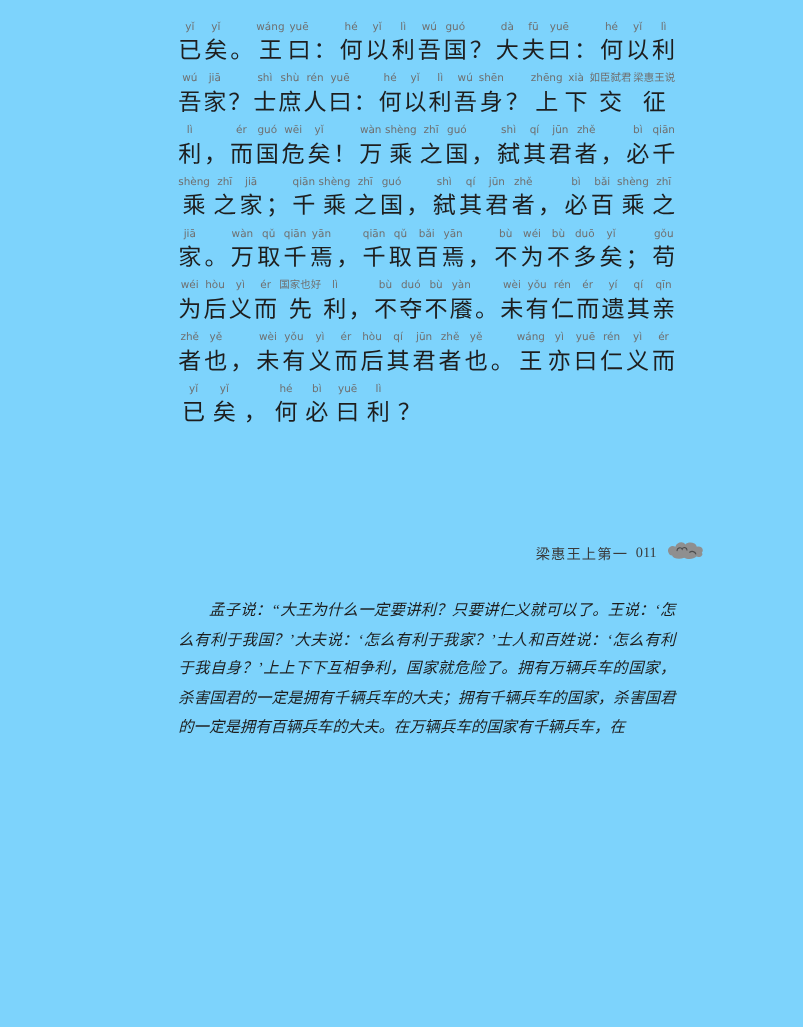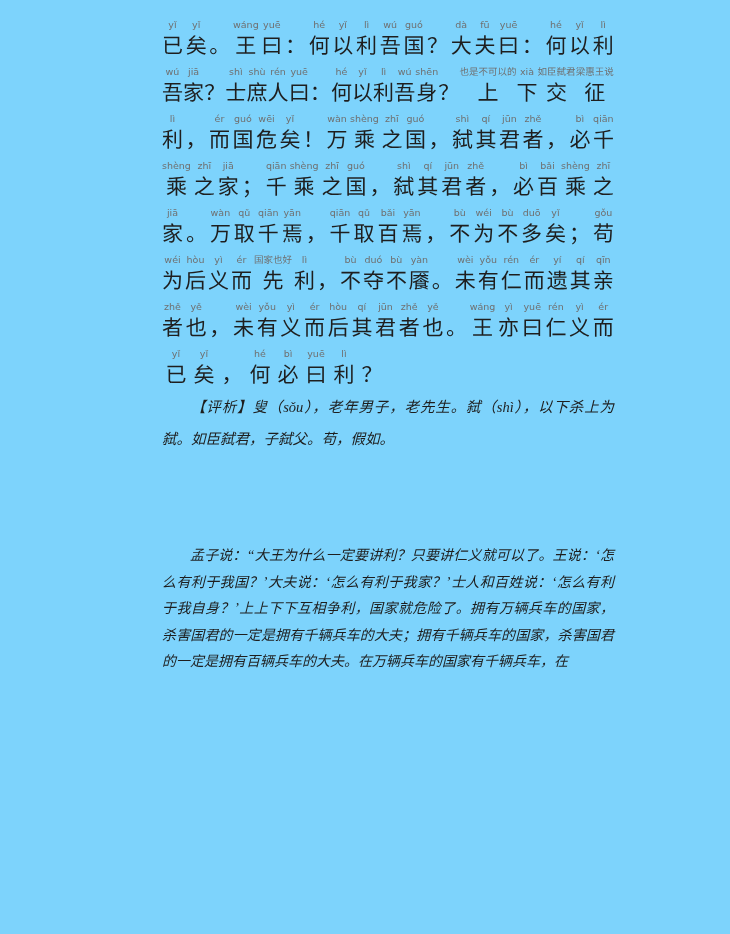--- a/index.html
+++ b/index.html
@@ -229,21 +229,21 @@
         </span>
         <span class="cell">
           <span class="py">shēn</span>
           <span class="ch">身</span>
         </span>
         <span class="cell">
           <span class="py"></span>
           <span class="ch">？</span>
         </span>
         <span class="cell">
-          <span class="py">也是不可以的</span>
+          <span class="py">zhēng</span>
           <span class="ch">上</span>
         </span>
         <span class="cell">
           <span class="py">xià</span>
           <span class="ch">下</span>
         </span>
         <span class="cell">
           <span class="py">如臣弑君</span>
           <span class="ch">交</span>
         </span>
@@ -667,22 +667,29 @@
           <span class="py">lì</span>
           <span class="ch">利</span>
         </span>
         <span class="cell">
           <span class="py"></span>
           <span class="ch">？</span>
         </span>
       </div>
     </div>
 
-  <div class="pingxi">
-    <p><span>【评析】</span><span>叟（sǒu），老年男子，老先生。弑（shì），以下杀上为弑。如臣弑君，子弑父。苟，假如。</span></p>
+
+  <div class="footer">
+    <span>梁惠王上第一</span>
+    <span class="pageno">011</span>
+    <span class="cloud">
+      <svg width="36" height="18" viewBox="0 0 36 18" aria-hidden="true">
+        <path d="M4 12 C1.5 8 6 3.5 10 6 C11 2 17 0.5 19 4 C22 1 28.5 2 29.5 6 C33.5 5 36.5 8.5 34 11.5 C36 13.5 32.5 16.5 29 15 C27 17.5 21 18 18 16 C14 18 8 17 7 14 C5.2 14 4.3 13 4 12 Z" fill="#8f8f8f"></path>
+        <path d="M11.5 9.5 C11.5 7 15 6 16.2 8.2 C17 6 20.5 6.3 20.5 9 M23 11 C25 9.5 28 10.5 28.5 12.5" fill="none" stroke="#4d4d4d" stroke-width="1.1" stroke-linecap="round"></path>
+      </svg>
+    </span>
   </div>
-
 
   <div class="lower">
     <p class="kai">孟子说：“大王为什么一定要讲利？只要讲仁义就可以了。王说：‘怎么有利于我国？’大夫说：‘怎么有利于我家？’士人和百姓说：‘怎么有利于我自身？’上上下下互相争利，国家就危险了。拥有万辆兵车的国家，杀害国君的一定是拥有千辆兵车的大夫；拥有千辆兵车的国家，杀害国君的一定是拥有百辆兵车的大夫。在万辆兵车的国家有千辆兵车，在</p>
   </div>
 
 </div>
 
 </body></html>

